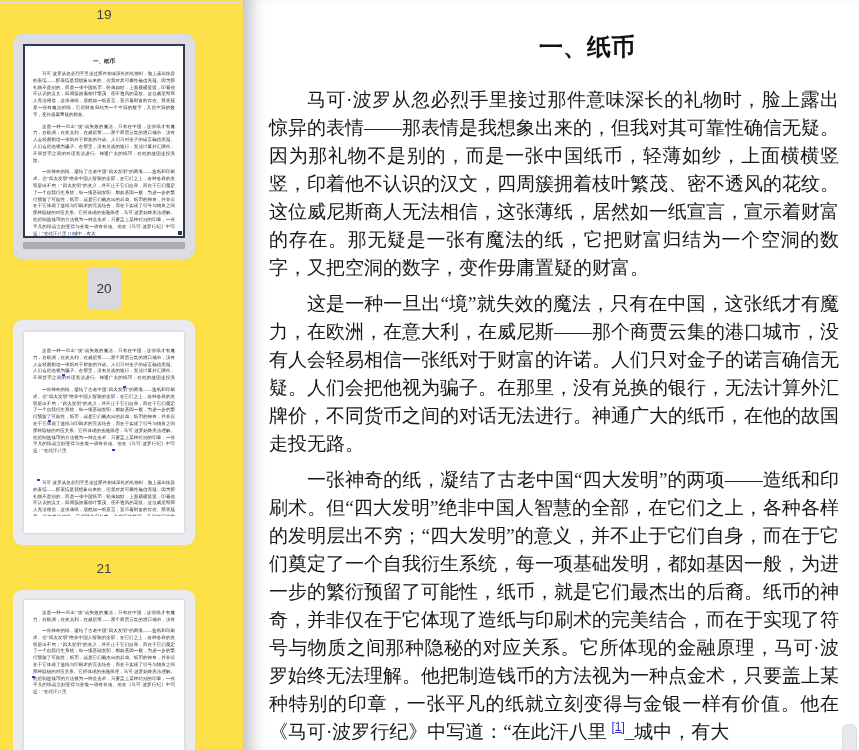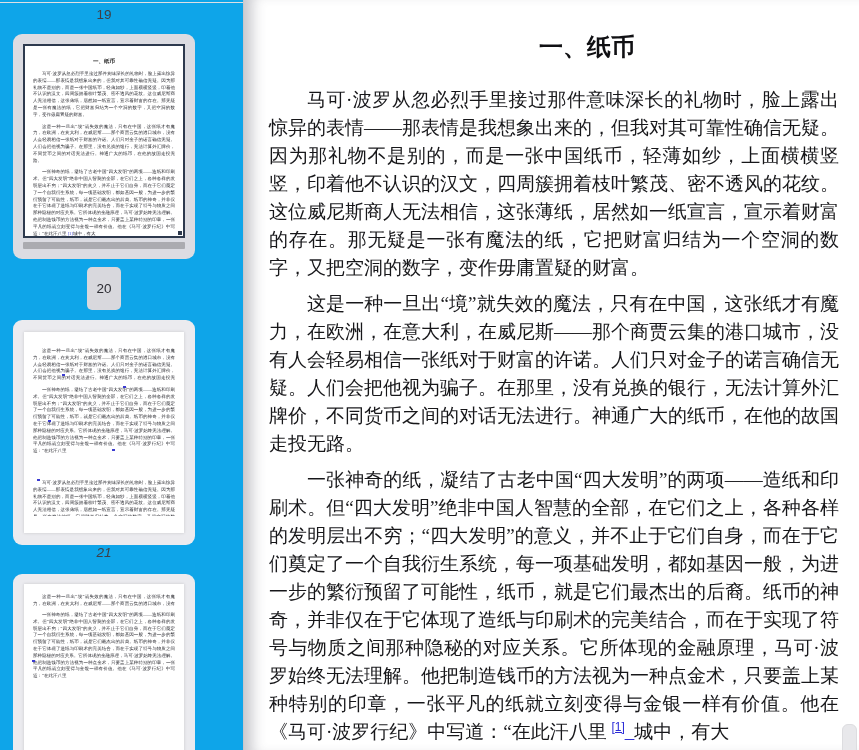--- a/index.html
+++ b/index.html
@@ -1,25 +1,25 @@
 <!DOCTYPE html>
 <html><head>
 <meta charset="utf-8">
 <style>
   html,body{margin:0;padding:0;background:#fff;}
   body{width:859px;height:750px;overflow:hidden;font-family:"Liberation Serif",serif;}
   .app{display:flex;width:859px;height:750px;}
 
   
-  .sidebar{width:243px;height:750px;background:#0ea5e9;flex:none;position:relative;overflow:hidden;}
+  .sidebar{width:243px;height:750px;background:#fde047;flex:none;position:relative;overflow:hidden;}
   .sidebar::before{content:"";position:absolute;top:2px;left:0;width:100%;height:1px;background:#dfdfe3;}
   .page-label{width:182px;margin-left:13px;text-align:center;font-size:13.5px;color:#3f3f46;
     font-family:"Liberation Sans",sans-serif;}
   .label-prev{margin-top:7px;}
-  .label-next{font-style:italic;}
+  .label-next{margin-top:16px;}
   .badge-row{width:182px;margin-left:13px;text-align:center;margin-top:8px;}
   .badge{display:inline-block;background:#d8d8dd;border-radius:5px;padding:14px 9px;font-size:13.5px;
     color:#2e2e34;font-family:"Liberation Sans",sans-serif;}
   .thumb-card{width:182px;margin-left:13px;border-radius:9px;box-sizing:border-box;}
   .card-selected{background:#dcdce2;margin-top:12px;height:225px;padding:10px;}
   .card-plain{background:#ebebef;margin-top:10px;height:225px;padding:12px 11px;}
   .card-partial{background:#ebebef;margin-top:14px;height:210px;padding:10px 11px;border-bottom-left-radius:0;
     border-bottom-right-radius:0;}
   .mini-page{background:#fff;box-sizing:border-box;overflow:hidden;position:relative;}
   .mini-bordered{width:162px;height:194px;border:2px solid #2e3a4e;padding:10px 8px;}

